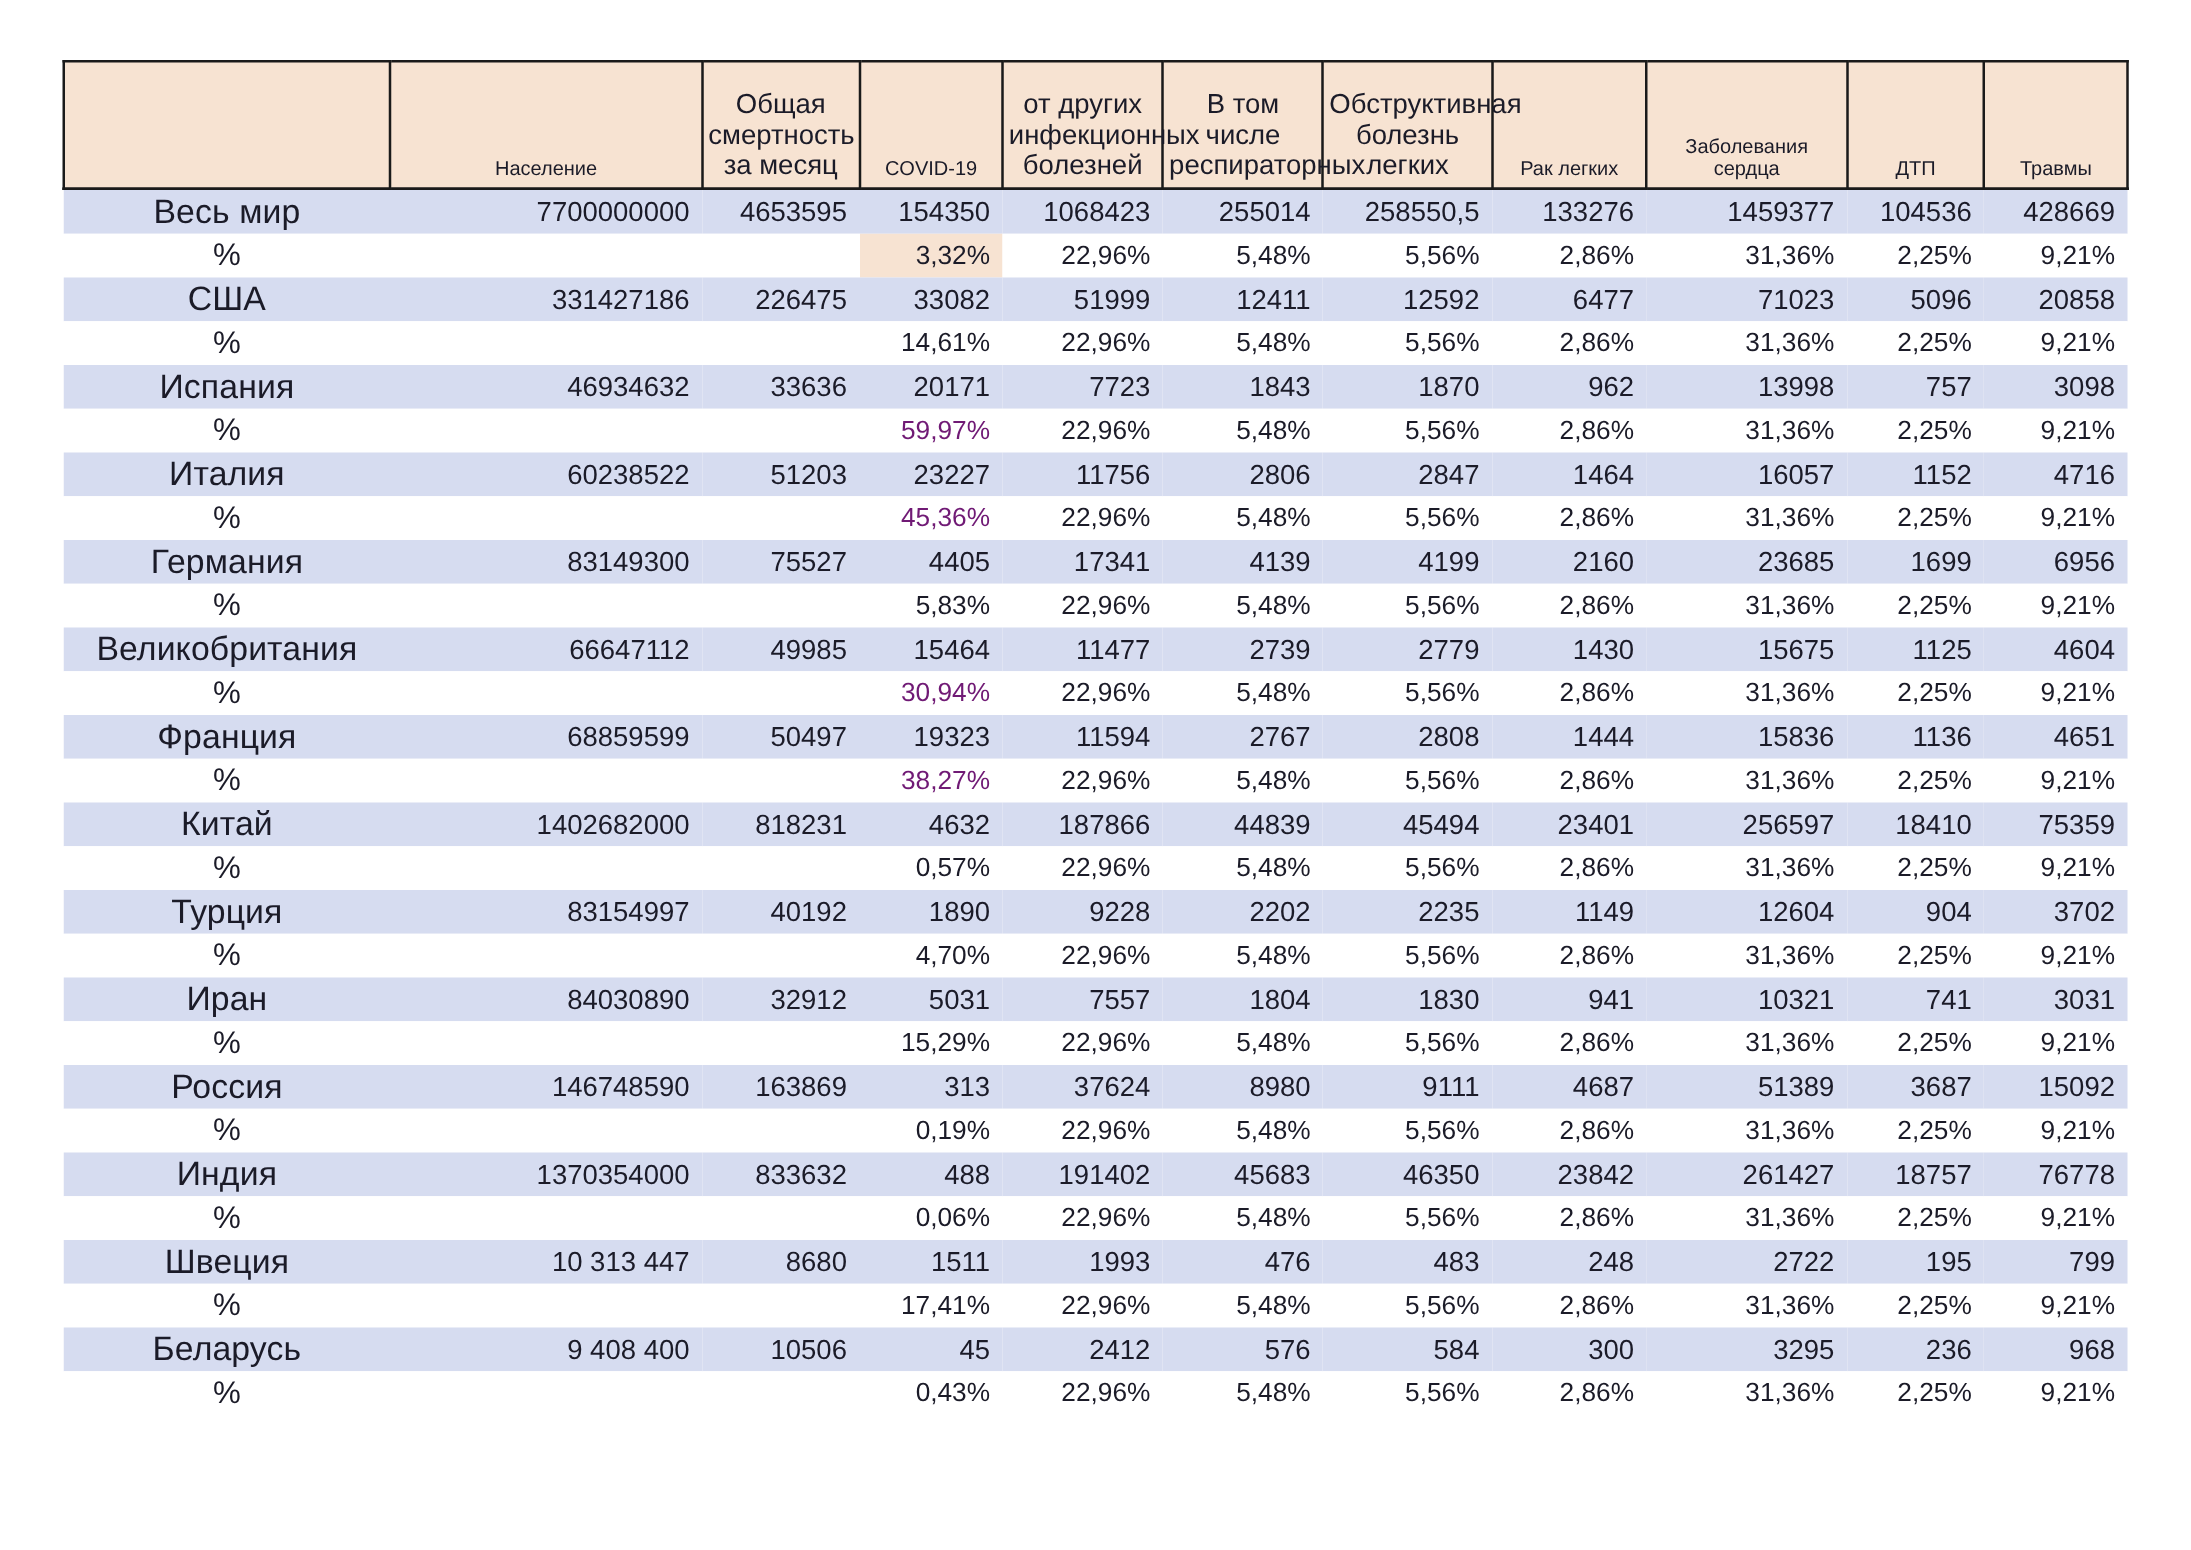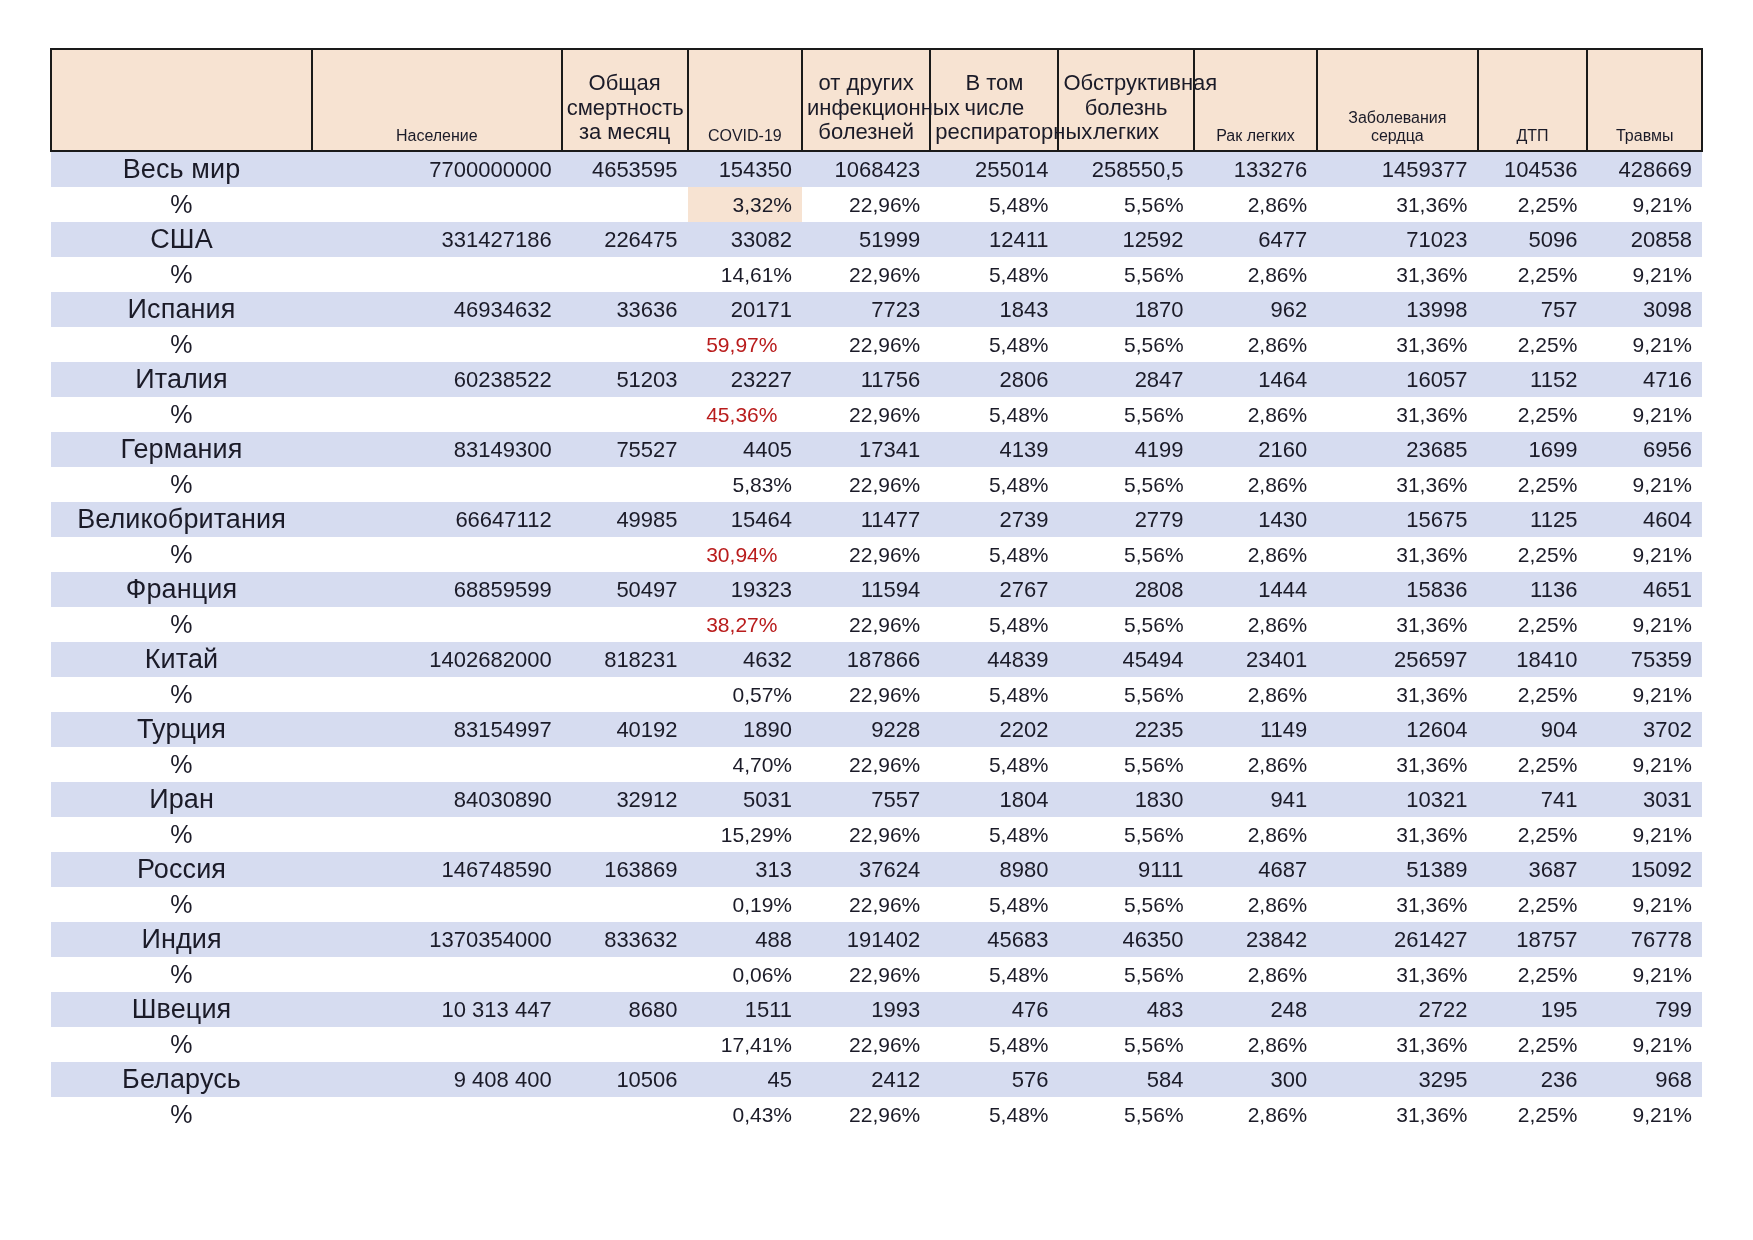--- a/index.html
+++ b/index.html
@@ -67,22 +67,21 @@
     padding-left: 10px;
     letter-spacing: 0.1px;
   }
   tr.pct td.name {
     font-size: 25px;
   }
   td.highlight {
     background: #f7e3d2 !important;
   }
   td.red {
-    color: #b91c1c;
-    text-align: center;
+    color: #701a75;
   }
   
   col.c-name   { width: 228px; }
   col.c-pop    { width: 218px; }
   col.c-death  { width: 110px; }
   col.c-covid  { width: 100px; }
   col.c-inf    { width: 112px; }
   col.c-resp   { width: 112px; }
   col.c-obstr  { width: 118px; }
   col.c-lung   { width: 108px; }

